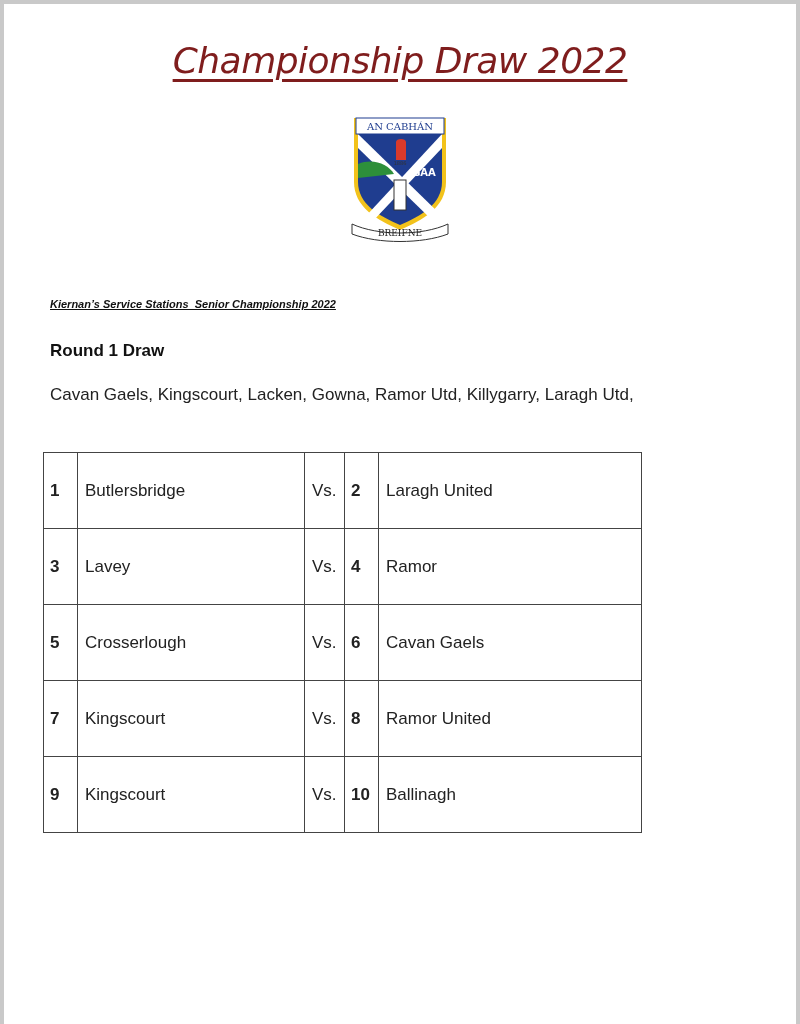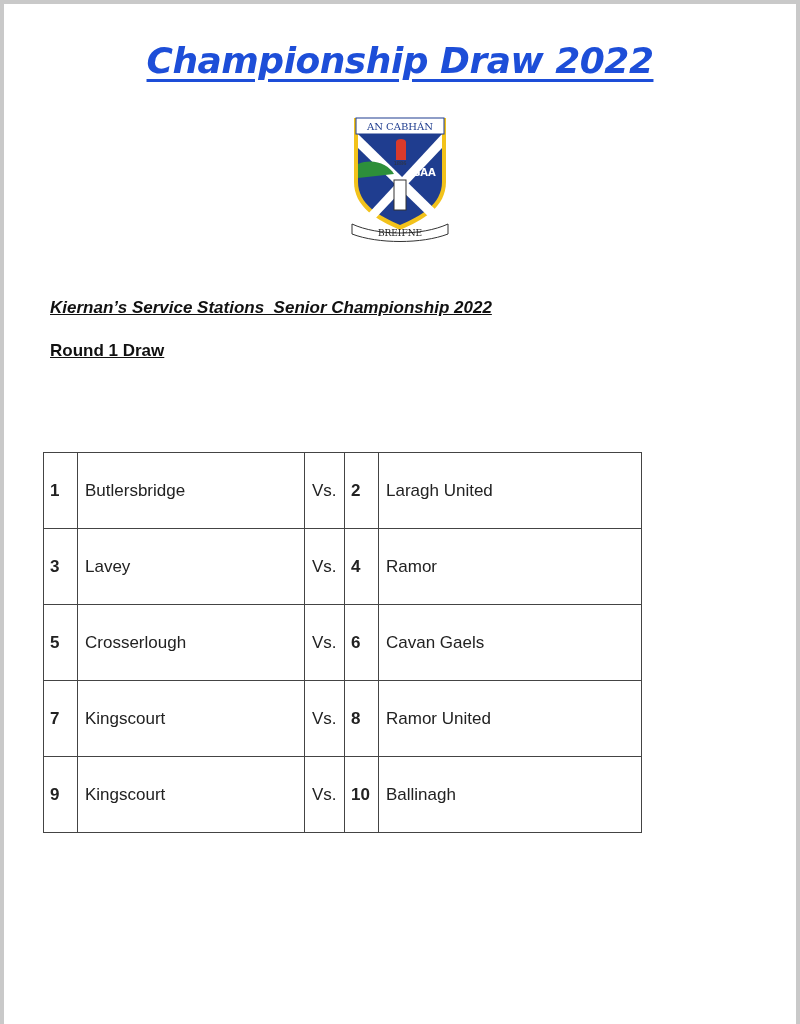--- a/index.html
+++ b/index.html
@@ -10,40 +10,39 @@
       position: relative;
     }
     .page {
       position: absolute; left: 4px; top: 4px; width: 792px; height: 1024px;
       background: #ffffff;
     }
     .title {
       position: absolute; left: 0; width: 800px; top: 40px;
       text-align: center;
       font-family: "DejaVu Sans", sans-serif;
-      font-size: 36px; font-weight: bold; font-style: italic;
-      color: #1d4ed8;
+      font-size: 36px; font-weight: normal; font-style: italic;
+      color: #7f1d1d;
       letter-spacing: -0.5px;
     }
     .title span {
       text-decoration: underline; text-decoration-thickness: 3px; text-underline-offset: 6px;
     }
     .crest {
       position: absolute; left: 348px; top: 112px; width: 104px; height: 130px;
     }
     .subtitle {
       position: absolute; left: 50px; top: 298px;
-      font-size: 17px; font-weight: bold; font-style: italic; color: #111;
+      font-size: 11px; font-weight: bold; font-style: italic; color: #111;
       text-decoration: underline;
       white-space: pre;
     }
     .round {
       position: absolute; left: 50px; top: 341px;
       font-size: 17px; font-weight: bold; color: #111;
-      text-decoration: underline;
     }
     .teams-list {
       position: absolute; left: 50px; top: 380px; width: 700px;
       font-size: 17px; color: #222; line-height: 30px;
     }
     table.draw {
       position: absolute; left: 43px; top: 452px;
       border-collapse: collapse;
       font-size: 17px; color: #222;
     }
@@ -84,20 +83,21 @@
   <text x="76" y="64" text-anchor="middle" font-family="DejaVu Sans, sans-serif" font-size="10" font-weight="bold" fill="#ffffff">GAA</text>
 
   <path d="M4 112 C30 124 74 124 100 112 L100 122 C74 132 30 132 4 122 Z" fill="#ffffff" stroke="#333" stroke-width="1"></path>
   <text x="52" y="124" text-anchor="middle" font-family="DejaVu Serif, serif" font-size="9" fill="#222">BREIFNE</text>
 </svg>
 
 <div class="subtitle">Kiernan’s Service Stations  Senior Championship 2022</div>
 <div class="round">Round 1 Draw</div>
 
 <div class="teams-list">
+  <div>Cavan Gaels, Kingscourt, Lacken, Gowna, Ramor Utd, Killygarry, Laragh Utd,</div>
 </div>
 
 <table class="draw">
   <tbody>
     <tr>
       <td class="num">1</td>
       <td class="team">Butlersbridge</td>
       <td class="vs">Vs.</td>
       <td class="num">2</td>
       <td class="team2">Laragh United</td>

